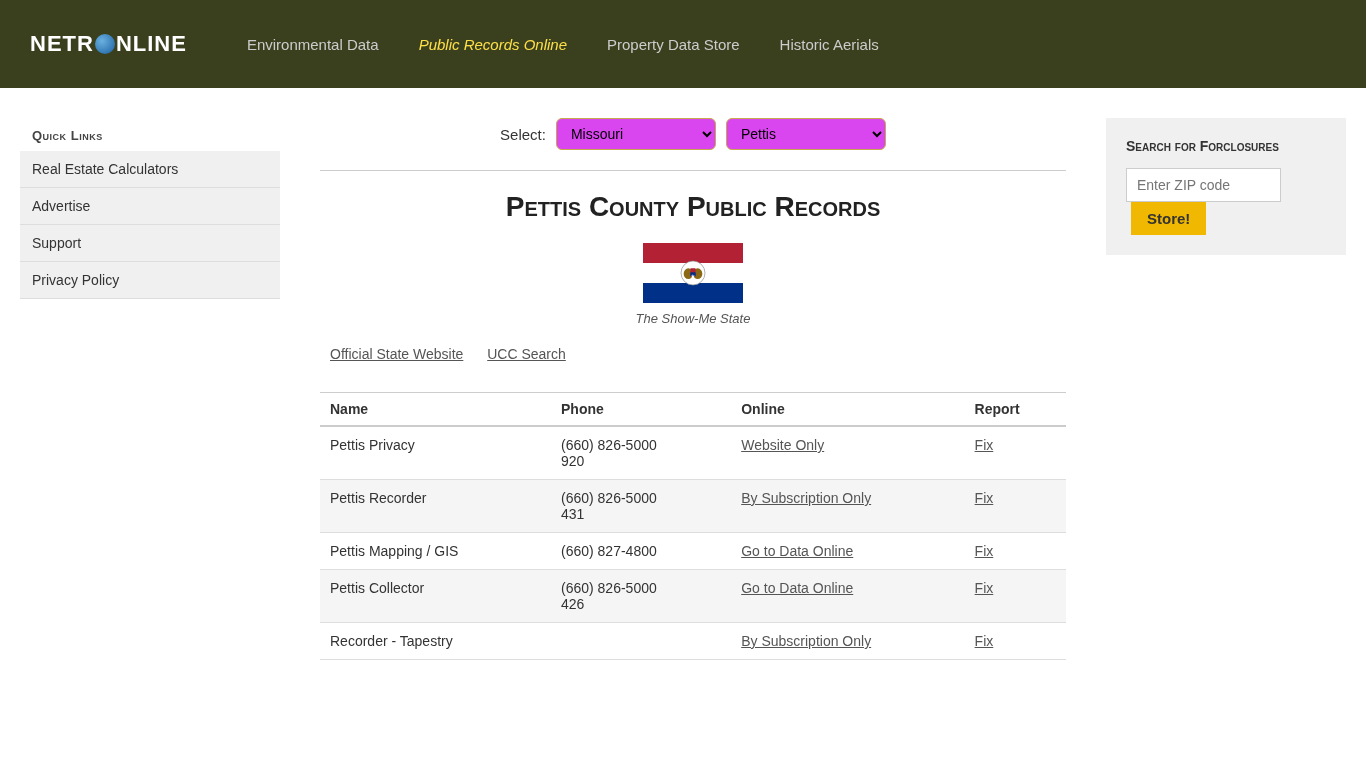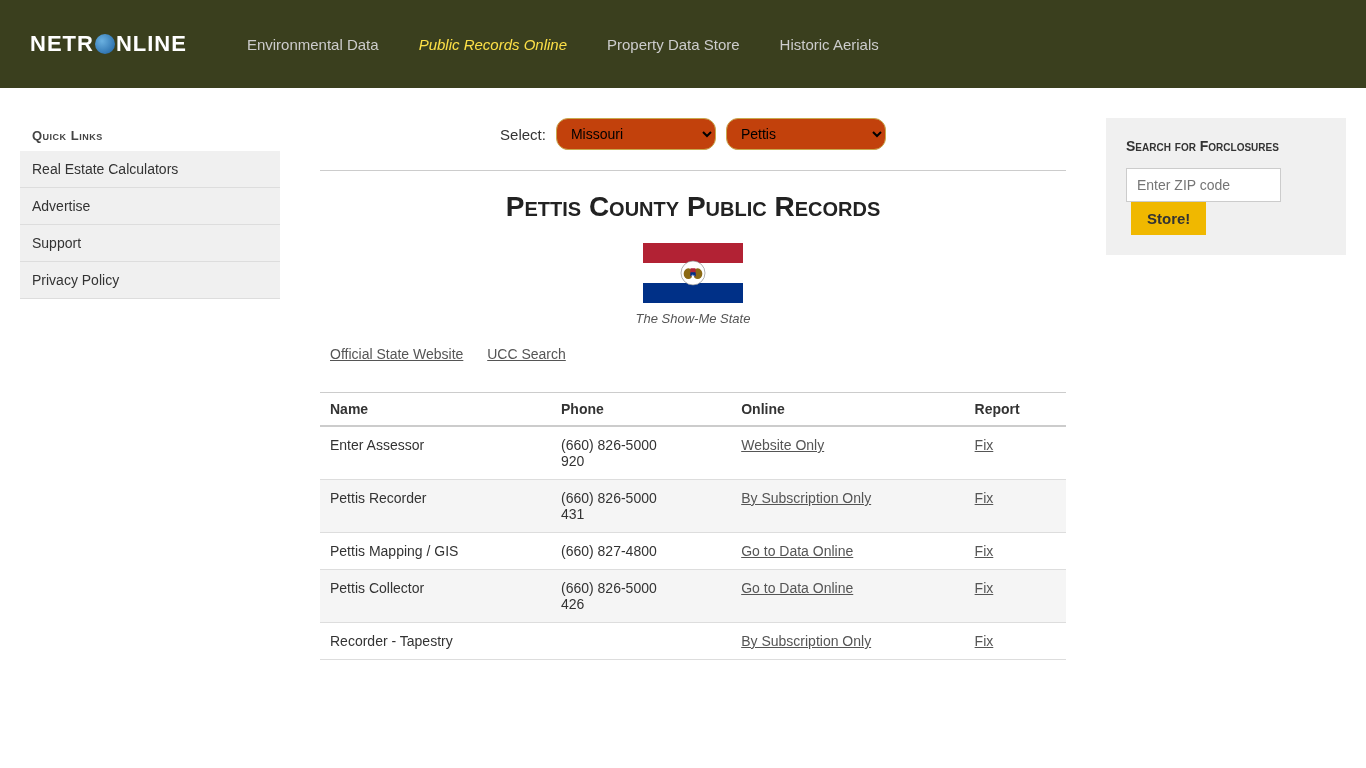--- a/index.html
+++ b/index.html
@@ -93,22 +93,22 @@
       padding: 10px 0 20px;
     }
     #select-label {
       font-size: 15px;
       color: #333;
     }
     .state-select, .county-select {
       padding: 6px 10px;
       font-size: 14px;
       border: 1px solid #c8a84e;
-      background: #c2410c;
-      border-radius: 12px;
+      background: #d946ef;
+      border-radius: 6px;
       cursor: pointer;
       min-width: 160px;
     }
 
     
     #county-section {
       border-top: 1px solid #ccc;
       padding-top: 20px;
     }
     #county-title {
@@ -284,21 +284,21 @@
         <thead>
           <tr>
             <th>Name</th>
             <th>Phone</th>
             <th>Online</th>
             <th>Report</th>
           </tr>
         </thead>
         <tbody id="table-body">
         <tr>
-      <td>Enter Assessor</td>
+      <td>Pettis Privacy</td>
       <td>(660) 826-5000<br>920</td>
       <td><a class="td-link" href="#">Website Only</a></td>
       <td><a class="td-link" href="#">Fix</a></td>
     </tr>
             <tr>
       <td>Pettis Recorder</td>
       <td>(660) 826-5000<br>431</td>
       <td><a class="td-link" href="#">By Subscription Only</a></td>
       <td><a class="td-link" href="#">Fix</a></td>
     </tr>

